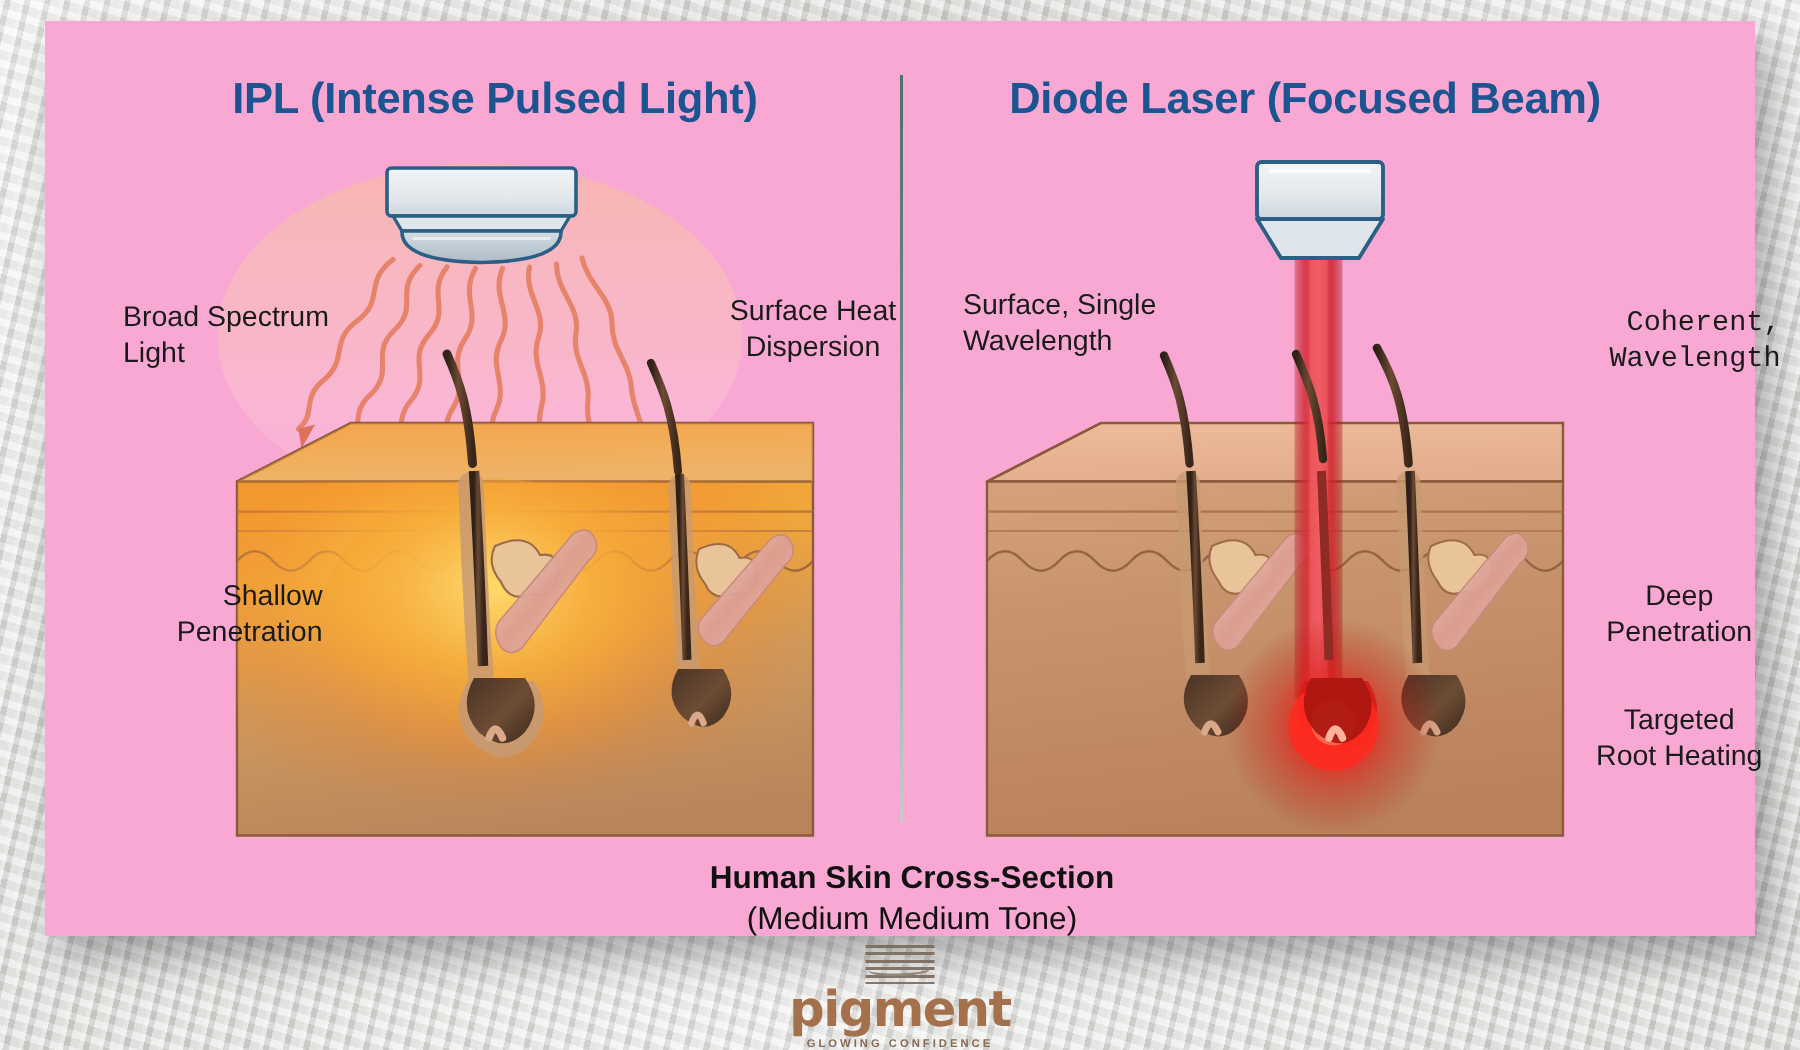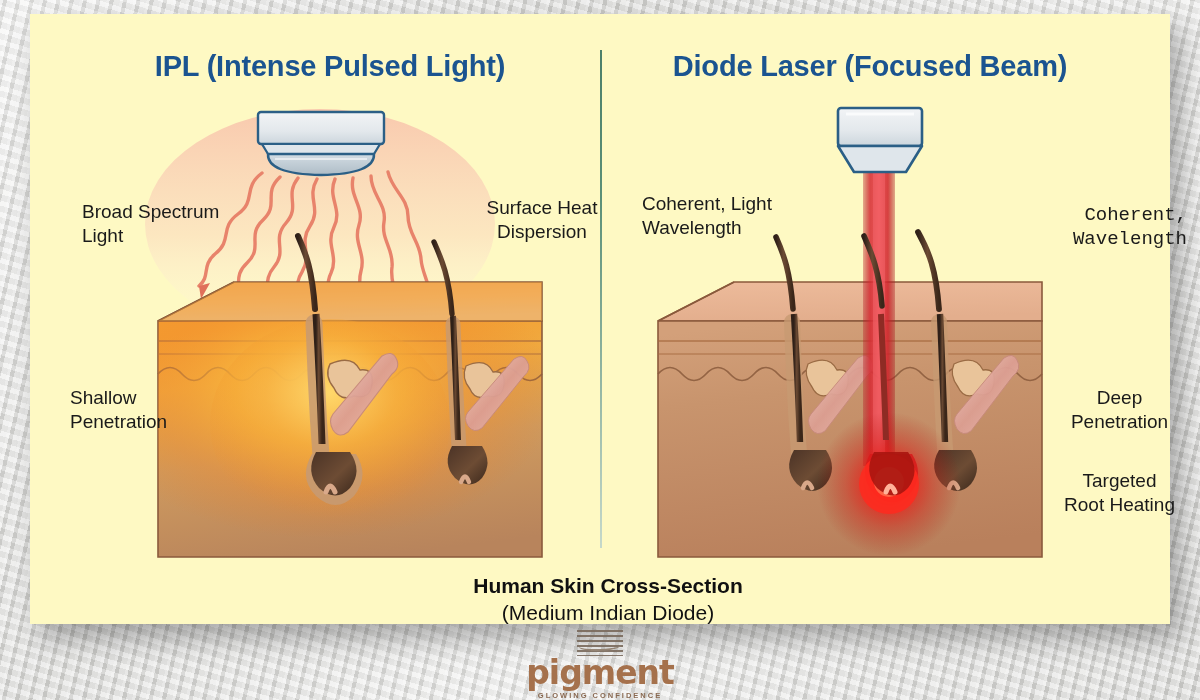--- a/index.html
+++ b/index.html
@@ -12,42 +12,42 @@
   
   #bg{
     position:absolute;inset:0;
     background:
       repeating-linear-gradient(103deg, rgba(255,255,255,.55) 0 3px, rgba(190,190,188,.30) 3px 7px, rgba(255,255,255,.40) 7px 13px),
       repeating-linear-gradient(17deg, rgba(255,255,255,.40) 0 5px, rgba(175,175,173,.22) 5px 11px),
       linear-gradient(130deg,#efefee 0%,#cfcfcc 35%,#e6e6e4 60%,#c9c9c6 100%);
   }
   #card{
     position:absolute;left:30px;top:14px;width:1140px;height:610px;
-    background:#fef9c3;
+    background:#f9a8d4;
     box-shadow:10px 14px 26px rgba(0,0,0,.30);
   }
   .panel-title{
     position:absolute;top:36px;
     font-size:29px;font-weight:bold;color:#1b5490;
     text-align:center;white-space:nowrap;letter-spacing:-.2px;
   }
   #title-left{left:55px;width:490px;}
   #title-right{left:585px;width:510px;}
   #divider{
     position:absolute;left:570px;top:36px;width:2px;height:498px;
     background:linear-gradient(#2d6a5a,#3f7e6a 30%,#bcd3cb);
     opacity:.85;
   }
   .lbl{
     position:absolute;font-size:19px;color:#1a1a1a;line-height:1.25;
     white-space:pre-line;
   }
   #lbl-broad{left:52px;top:186px;}
   #lbl-surface{left:432px;top:182px;text-align:center;width:160px;}
-  #lbl-shallow{left:40px;top:372px;text-align:left;width:145px;}
+  #lbl-shallow{left:40px;top:372px;text-align:right;width:145px;}
   #lbl-coherent1{left:612px;top:178px;}
   #lbl-coherent2{left:1007px;top:190px;text-align:right;width:150px;font-family:Liberation Mono, monospace;}
   #lbl-deep{left:1022px;top:372px;text-align:center;width:135px;}
   #lbl-root{left:1022px;top:455px;text-align:center;width:135px;}
   #caption{
     position:absolute;left:0;right:16px;top:558px;text-align:center;
     font-size:21px;color:#111;line-height:1.3;padding-left:32px;
   }
   #caption .c1{font-weight:bold;display:block;}
   #caption .c2{display:block;}
@@ -311,32 +311,32 @@
     </g>
   </svg>
 
   <div class="lbl" id="lbl-surface">Surface Heat
 Dispersion</div>
   <div class="lbl" id="lbl-broad">Broad Spectrum
 Light</div>
   <div class="lbl" id="lbl-shallow">Shallow
 Penetration</div>
 
-  <div class="lbl" id="lbl-coherent1">Coherent, Light
+  <div class="lbl" id="lbl-coherent1">Surface, Single
 Wavelength</div>
   <div class="lbl" id="lbl-coherent2">Coherent,
 Wavelength</div>
   <div class="lbl" id="lbl-deep">Deep
 Penetration</div>
   <div class="lbl" id="lbl-root">Targeted
 Root Heating</div>
 
   <div id="caption">
     <span class="c1">Human Skin Cross-Section</span>
-    <span class="c2">(Medium Indian Diode)</span>
+    <span class="c2">(Medium Medium Tone)</span>
   </div>
 </div>
 
 <div id="logo">
   <div class="mark"></div>
   <div class="wordmark">pigment</div>
   <div class="tagline">GLOWING CONFIDENCE</div>
 </div>
 
 </body></html>

